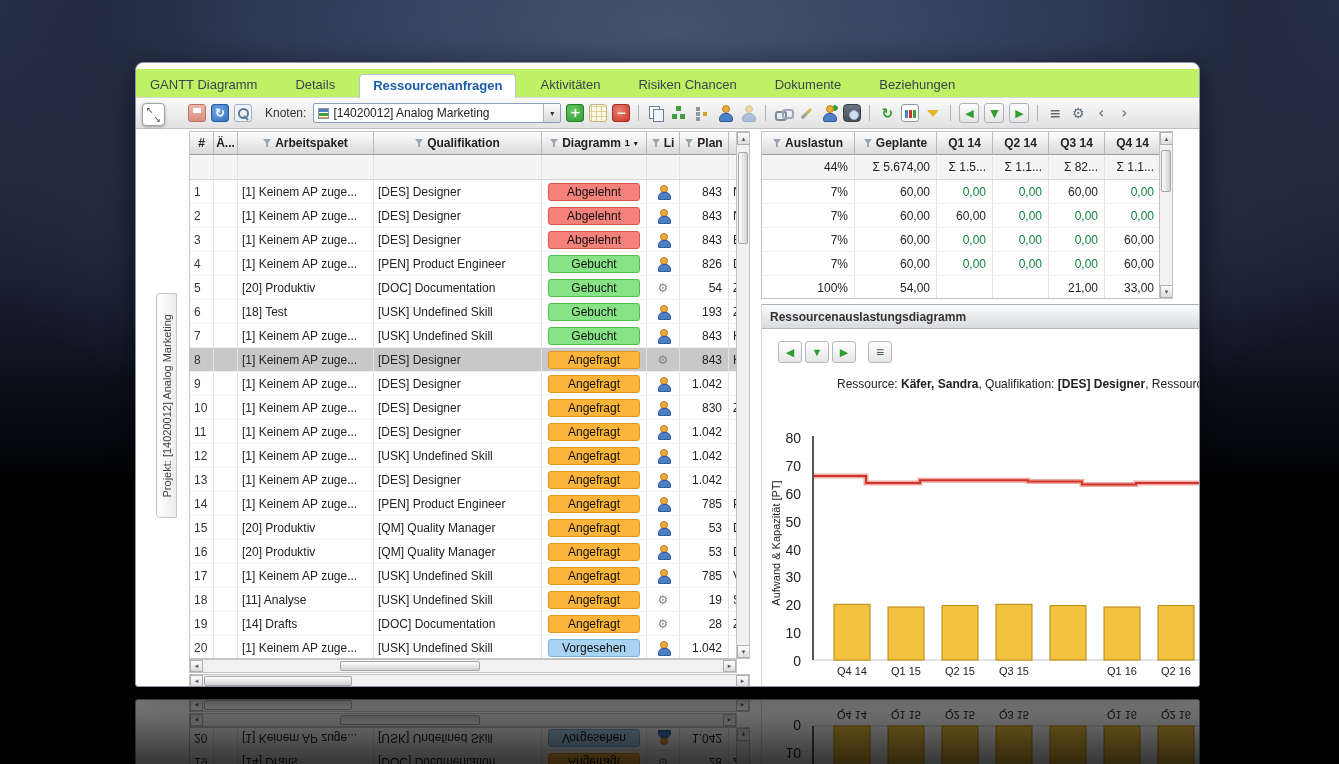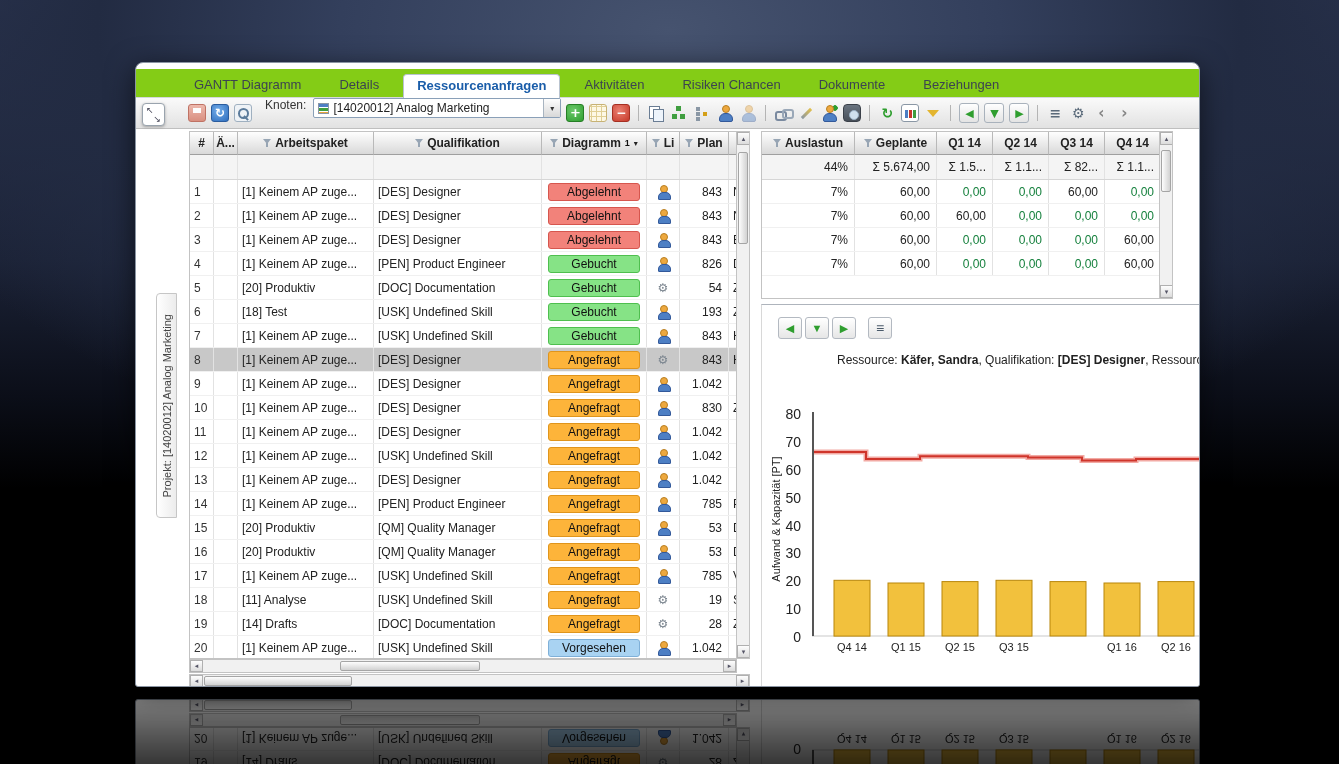--- a/index.html
+++ b/index.html
@@ -8,26 +8,26 @@
 .stage{position:relative;width:1339px;height:764px;overflow:hidden;
  background:
   radial-gradient(1100px 620px at 50% 4%, #46536f 0%, #333f5c 30%, #222b42 52%, rgba(10,13,22,0) 75%),
   linear-gradient(180deg,#2b3450 0%,#1b2236 34%,#0b0e18 52%,#000 64%,#000 100%);}
 .window{position:absolute;left:135px;top:62px;width:1065px;height:625px;background:#fff;
  border:1px solid #8b95a3;border-radius:8px 8px 3px 3px;overflow:hidden;
  box-shadow:0 6px 28px rgba(0,0,0,.6);
  -webkit-box-reflect:below 12px linear-gradient(to bottom,transparent 82%,rgba(0,0,0,.5) 100%);}
 
 
-.tabbar{position:absolute;top:6px;left:0;right:0;height:29px;background:#84cc16;border-bottom:1px solid #d4d8dd;display:flex;align-items:flex-end;padding-left:44px;gap:10px}
+.tabbar{position:absolute;top:6px;left:0;right:0;height:29px;background:#bef264;border-bottom:1px solid #d4d8dd;display:flex;align-items:flex-end;gap:10px}
 .tab{height:24px;line-height:22px;padding:0 13px;font-size:13px;color:#3c4450;border:1px solid transparent;border-bottom:none;border-radius:4px 4px 0 0;cursor:pointer;white-space:nowrap}
 .tab.active{color:#1a5da9;font-weight:bold;border-color:#b9c3cf;background:#fff;margin-bottom:-1px;position:relative;z-index:2}
 
 
-.toolbar{position:absolute;top:35px;left:0;right:0;height:31px;background:linear-gradient(#fafafa,#e2e2e2);border-bottom:1px solid #bfbfbf;display:flex;gap:5px;padding:0 8px 0 52px}
+.toolbar{position:absolute;top:35px;left:0;right:0;height:31px;background:linear-gradient(#fafafa,#e2e2e2);border-bottom:1px solid #bfbfbf;display:flex;align-items:center;gap:5px;padding:0 8px 0 52px}
 .tb-label{color:#333;margin:0 2px 0 8px;white-space:nowrap}
 .combo{width:248px;height:20px;border:1px solid #8aa0b8;background:#fff;border-radius:2px;display:flex;align-items:center;gap:4px;padding-left:4px;flex:none;cursor:pointer}
 .combo-ic{width:11px;height:11px;border:1px solid #8a97a5;flex:none;background:
  repeating-linear-gradient(180deg,#4d7fc4 0 3px,#fff 3px 4px,#3f9e3f 4px 7px,#fff 7px 8px,#e8a33c 8px 11px)}
 .combo-text{flex:1;white-space:nowrap;overflow:hidden;font-size:12px;color:#222}
 .combo-btn{width:17px;height:18px;background:linear-gradient(#fdfdfd,#d8d8d8);border-left:1px solid #a8b4c0;display:flex;align-items:center;justify-content:center;font-size:8px;color:#333}
 .tb-sep{width:1px;height:16px;background:#b4b4b4;margin:0 3px;flex:none}
 .tbi{width:18px;height:18px;border-radius:3px;position:relative;display:inline-flex;align-items:center;justify-content:center;flex:none;font:bold 12px/1 "DejaVu Sans",sans-serif;cursor:pointer}
 .tbi-save{background:linear-gradient(#edb9ae,#d98f80);border:1px solid #bf7264}
 .tbi-save::after{content:"";position:absolute;left:4px;top:3px;width:8px;height:5px;background:#fdfdfd}
@@ -610,30 +610,39 @@
               <div class="ac">60,00</div>
             </div>
             <div class="arow">
               <div class="ac">7%</div>
               <div class="ac">60,00</div>
               <div class="ac dim">0,00</div>
               <div class="ac dim">0,00</div>
               <div class="ac dim">0,00</div>
               <div class="ac">60,00</div>
             </div>
+            <div class="arow">
+              <div class="ac">100%</div>
+              <div class="ac">54,00</div>
+              <div class="ac"></div>
+              <div class="ac"></div>
+              <div class="ac">21,00</div>
+              <div class="ac">33,00</div>
+            </div>
           </div>
       </div>
       <div class="vsb">
         <span class="sbtn up">▴</span>
         <span class="vthumb" style="top:18px;height:42px"></span>
         <span class="sbtn dn">▾</span>
       </div>
     </div>
 
     <div class="panel">
+      <div class="panel-h">Ressourcenauslastungsdiagramm</div>
       <div class="panel-b" id="panel-body">
         <div class="pnav">
           <button class="pbtn">◀</button>
           <button class="pbtn">▼</button>
           <button class="pbtn">▶</button>
           <button class="pbtn plist">≡</button>
         </div>
         <div class="res-line"><span>Ressource: </span><b>Käfer, Sandra</b><span>, Qualifikation: </span><b>[DES] Designer</b><span>, Ressourc</span></div>
         <div class="y-title">Aufwand &amp; Kapazität [PT]</div>
         <svg id="chart-svg" width="392" height="226" viewBox="0 0 392 226">

